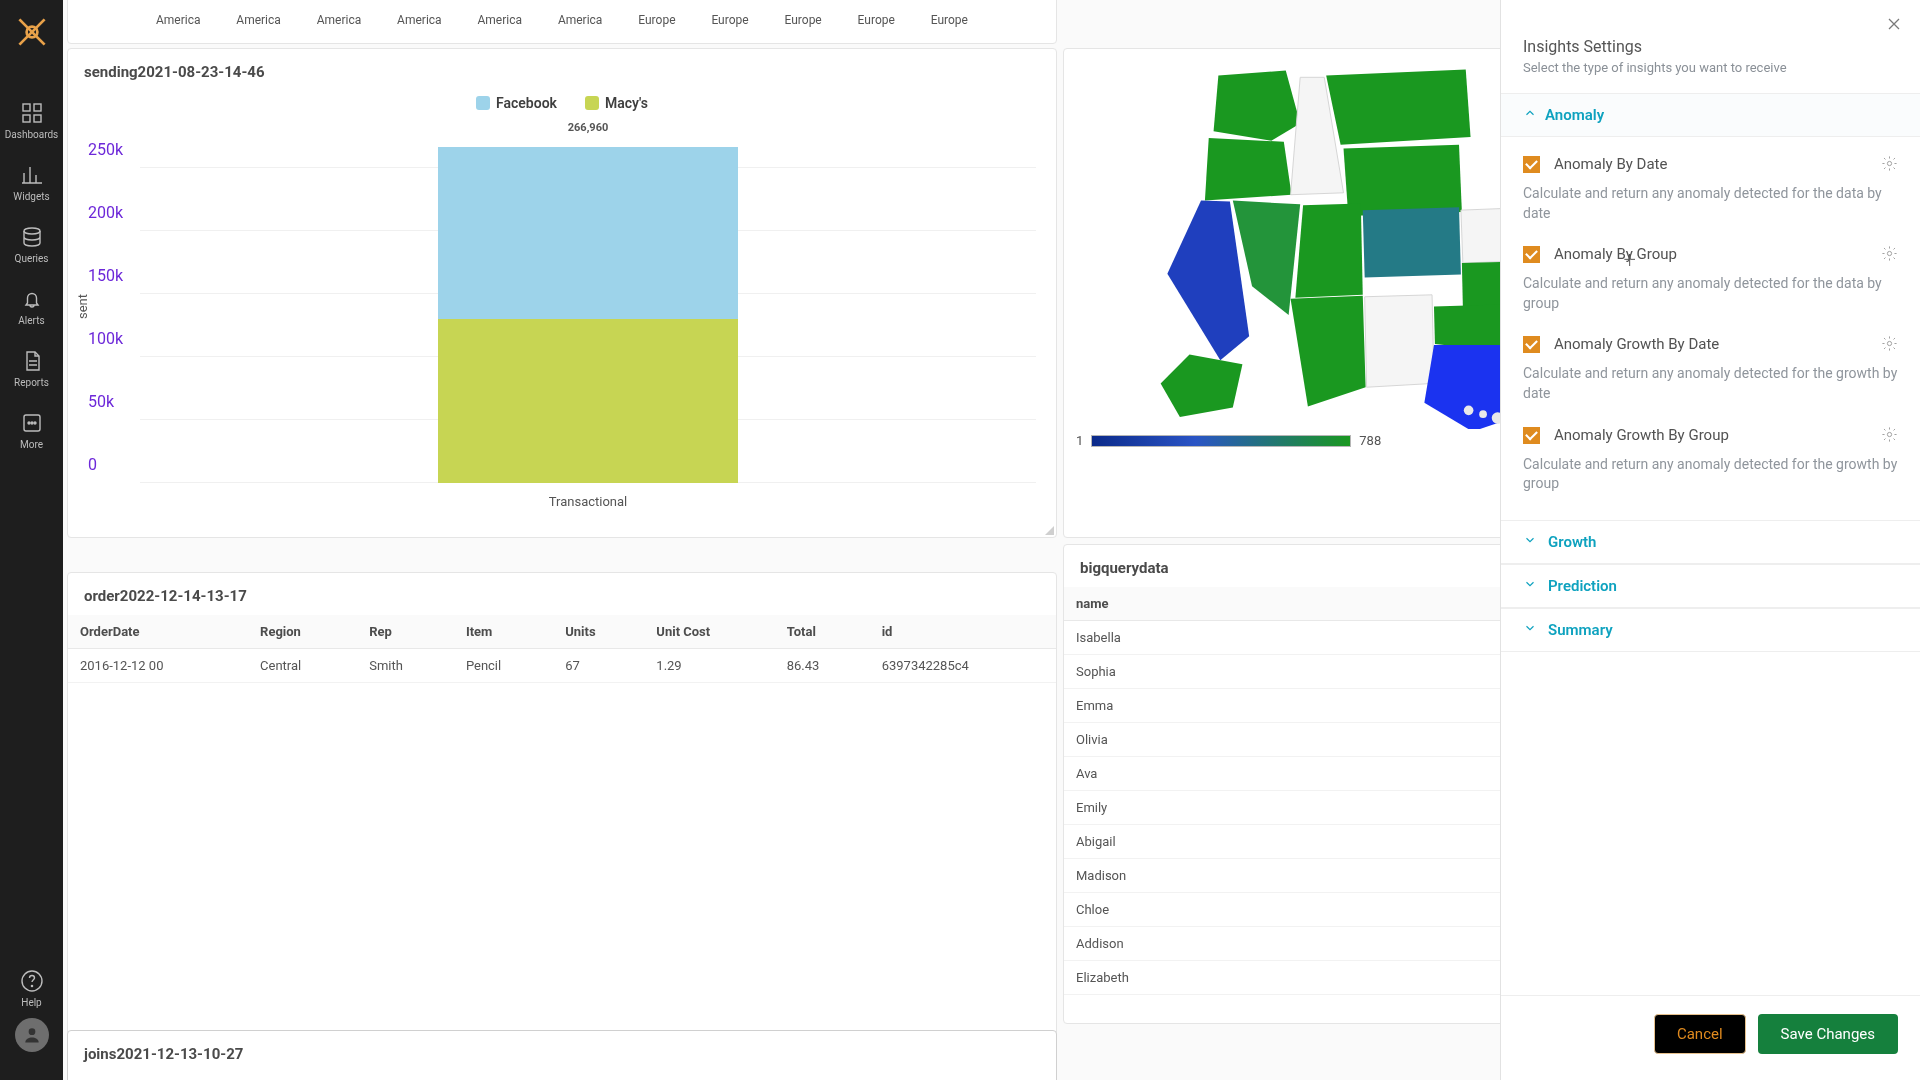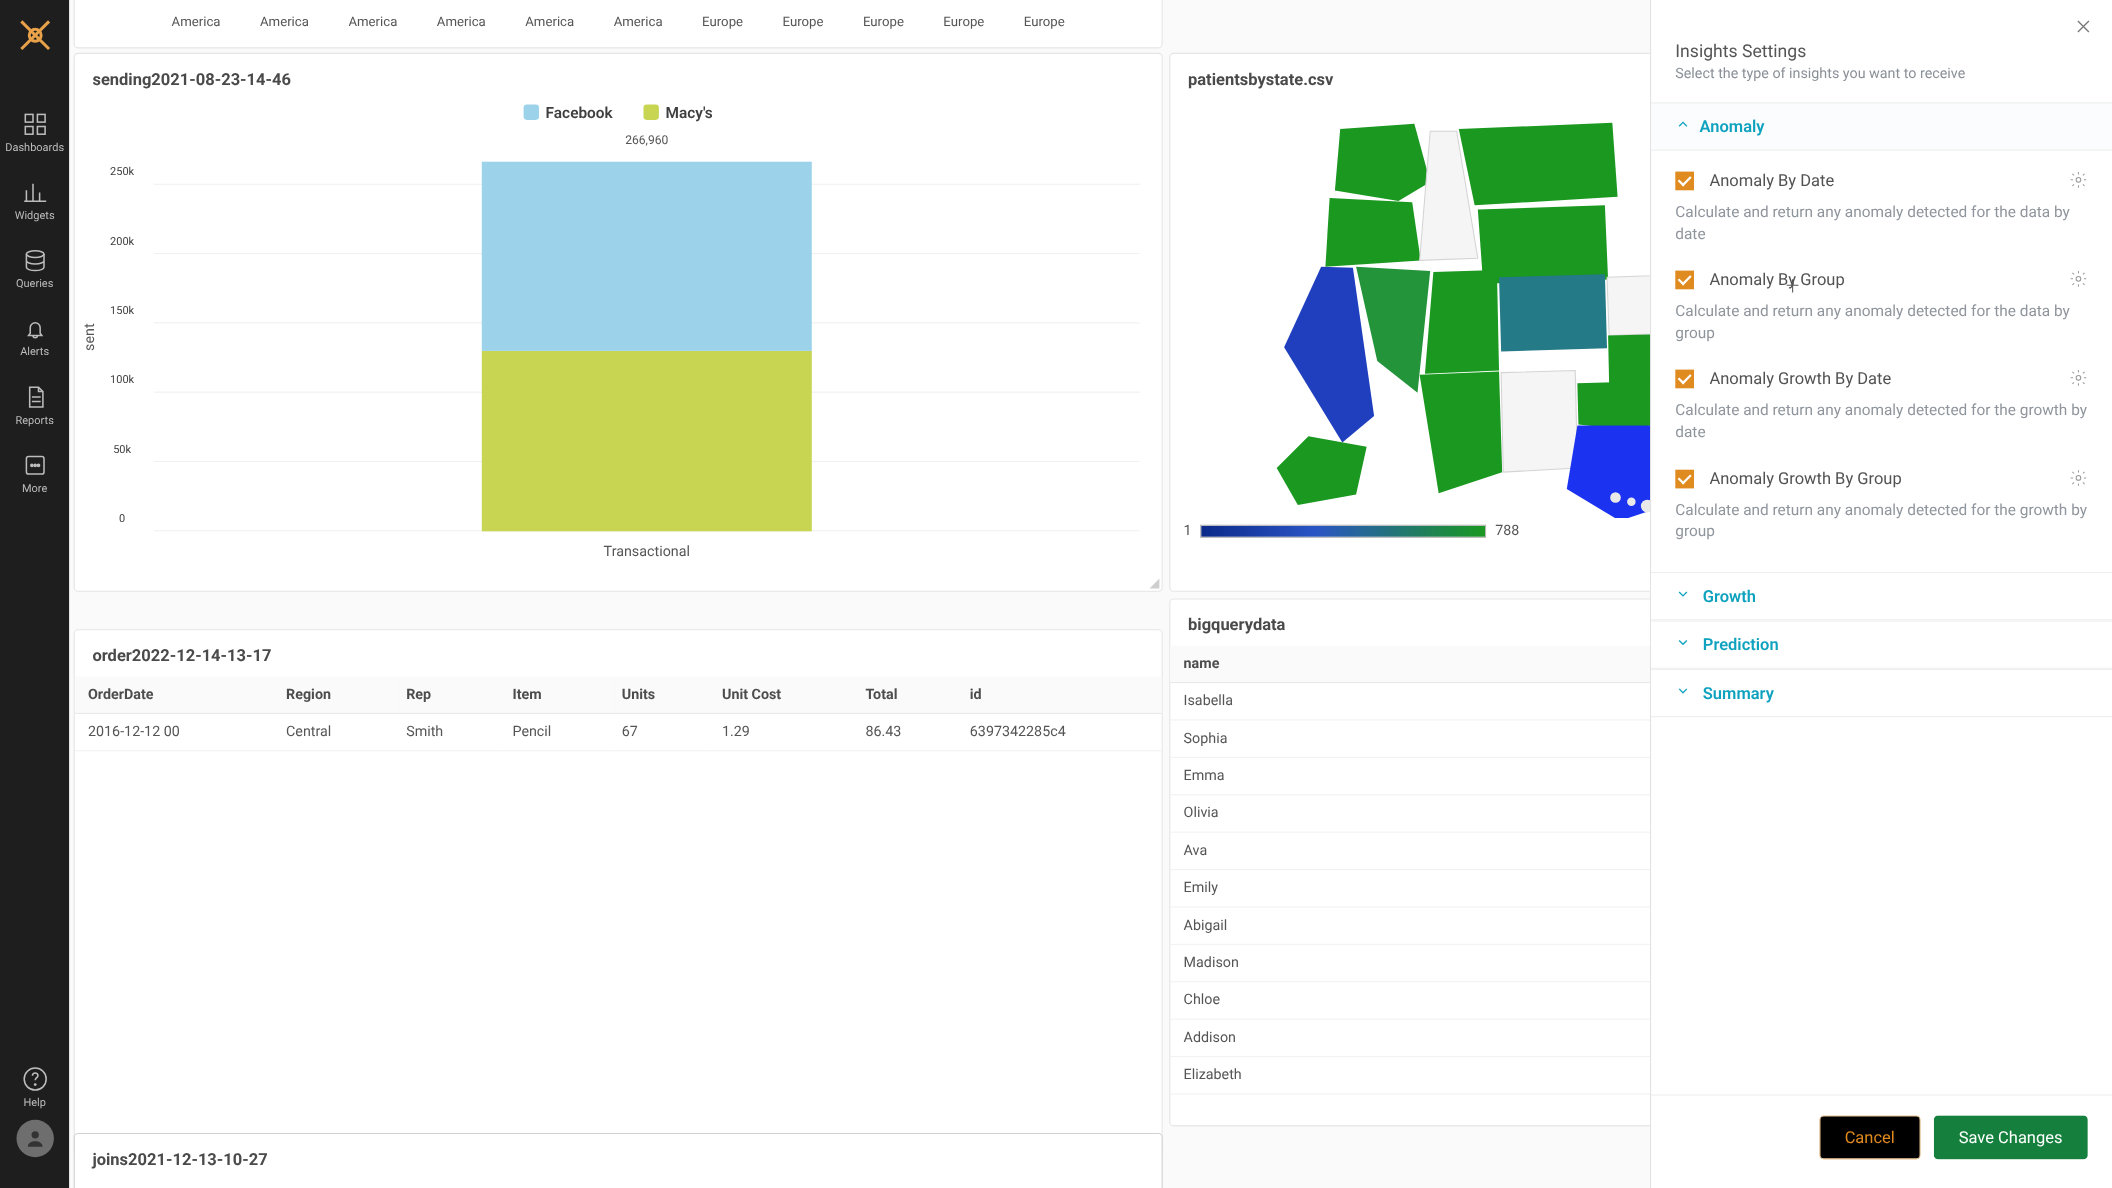--- a/index.html
+++ b/index.html
@@ -26,26 +26,26 @@
 
 
 .panel-top { left: 4px; top: -10px; width: 990px; height: 54px; overflow:hidden;}
 .xlabels-top { display: flex; justify-content: space-around; font-size: 12px; color:#555; padding: 22px 70px 0; }
 
 
 .panel-bar { left: 4px; top: 48px; width: 990px; height: 490px; }
 .legend { display: flex; gap: 28px; justify-content: center; font-size: 14px; font-weight: 600; color: #3f3f3f; padding: 4px 0 2px; }
 .legend .sw { width: 14px; height: 14px; border-radius: 3px; display:inline-block; vertical-align:-2px; margin-right:6px; }
 .chartwrap { position: relative; height: 400px; margin: 6px 20px 0 72px; }
-.ylab { position:absolute; left:-52px; width:46px; text-align:center; font-size:10px; color:#404040; transform: translateY(-50%);}
+.ylab { position:absolute; left:-52px; width:46px; text-align:left; font-size:16px; color:#6d28d9; transform: translateY(-50%);}
 .gridline { position:absolute; left:0; right:0; border-top:1px solid #f0f0f0; }
 .yaxis-title { position:absolute; top:50%; left:-58px; transform: rotate(-90deg) translate(0,-50%); transform-origin:left top; font-size:13px; color:#555;}
 .barcol { position:absolute; bottom:36px; width:300px; left:50%; transform:translateX(-50%); height:340px;}
 .barseg { position:absolute; left:0; right:0;}
-.bartot { position:absolute; left:50%; transform:translateX(-50%); top:-22px; font-size:11px; color:#555; font-weight:400; white-space:nowrap;text-align:center;}
+.bartot { position:absolute; left:50%; transform:translateX(-50%); top:-22px; font-size:11px; color:#555; font-weight:700; white-space:nowrap;text-align:center;}
 .barxlab { position:absolute; left:50%; transform:translateX(-50%); bottom:10px; font-size:13px; color:#555;}
 .resize-handle { position:absolute; right:2px; bottom:2px; width:0;height:0; border-left:9px solid transparent; border-bottom:9px solid #cfcfcf; }
 
 
 .panel-map { left: 1000px; top: 48px; right: auto; width: 480px; height: 490px; overflow:hidden;}
 .mapbody { position:relative; height:380px; margin: 0 6px 0 10px;}
 .mapsvg { width:100%; height:100%; }
 .mapscale { display:flex; align-items:center; gap:8px; padding: 4px 12px 10px; font-size:13px; color:#555;}
 .scalebar { flex:0 0 260px; height:12px; background: linear-gradient(90deg, #0b2a8a 0%, #2a54c5 40%, #1a9820 100%); border:1px solid #b6b6b6;}
 
@@ -223,21 +223,20 @@
             <div class="barseg" style="bottom: 0px; height: 163.535px; background: rgb(199, 213, 83);"></div>
             <div class="barseg" style="bottom: 163.535px; height: 172.637px; background: rgb(157, 211, 234);"></div>
             <div class="bartot">266,960</div>
           </div>
           <div class="barxlab">Transactional</div>
         </div>
       <div class="resize-handle"></div>
     </div>
 
     <div class="panel panel-map">
-      <div class="ptitle">patientsbystate.csv</div>
       <div class="mapbody">
         <svg class="mapsvg" viewBox="0 0 480 380">
 
           <path fill="#1a9820" d="M150 20 l70 -5 15 55 -30 18 -60 -10 z"></path>
           <path fill="#1a9820" d="M140 85 l78 4 8 55 -90 6 z"></path>
           <path fill="#f5f5f5" stroke="#d4d4d4" d="M235 22 l25 0 20 120 -55 2 z"></path>
           <path fill="#1a9820" d="M262 20 l145 -6 5 70 -135 8 z"></path>
           <path fill="#1a9820" d="M280 96 l120 -4 3 70 -118 4 z"></path>
           <path fill="#23943a" d="M165 150 l70 4 -12 115 -38 -30 z"></path>
           <path fill="#1f3fbe" d="M132 150 l30 1 20 140 -30 25 -55 -90 z"></path>

